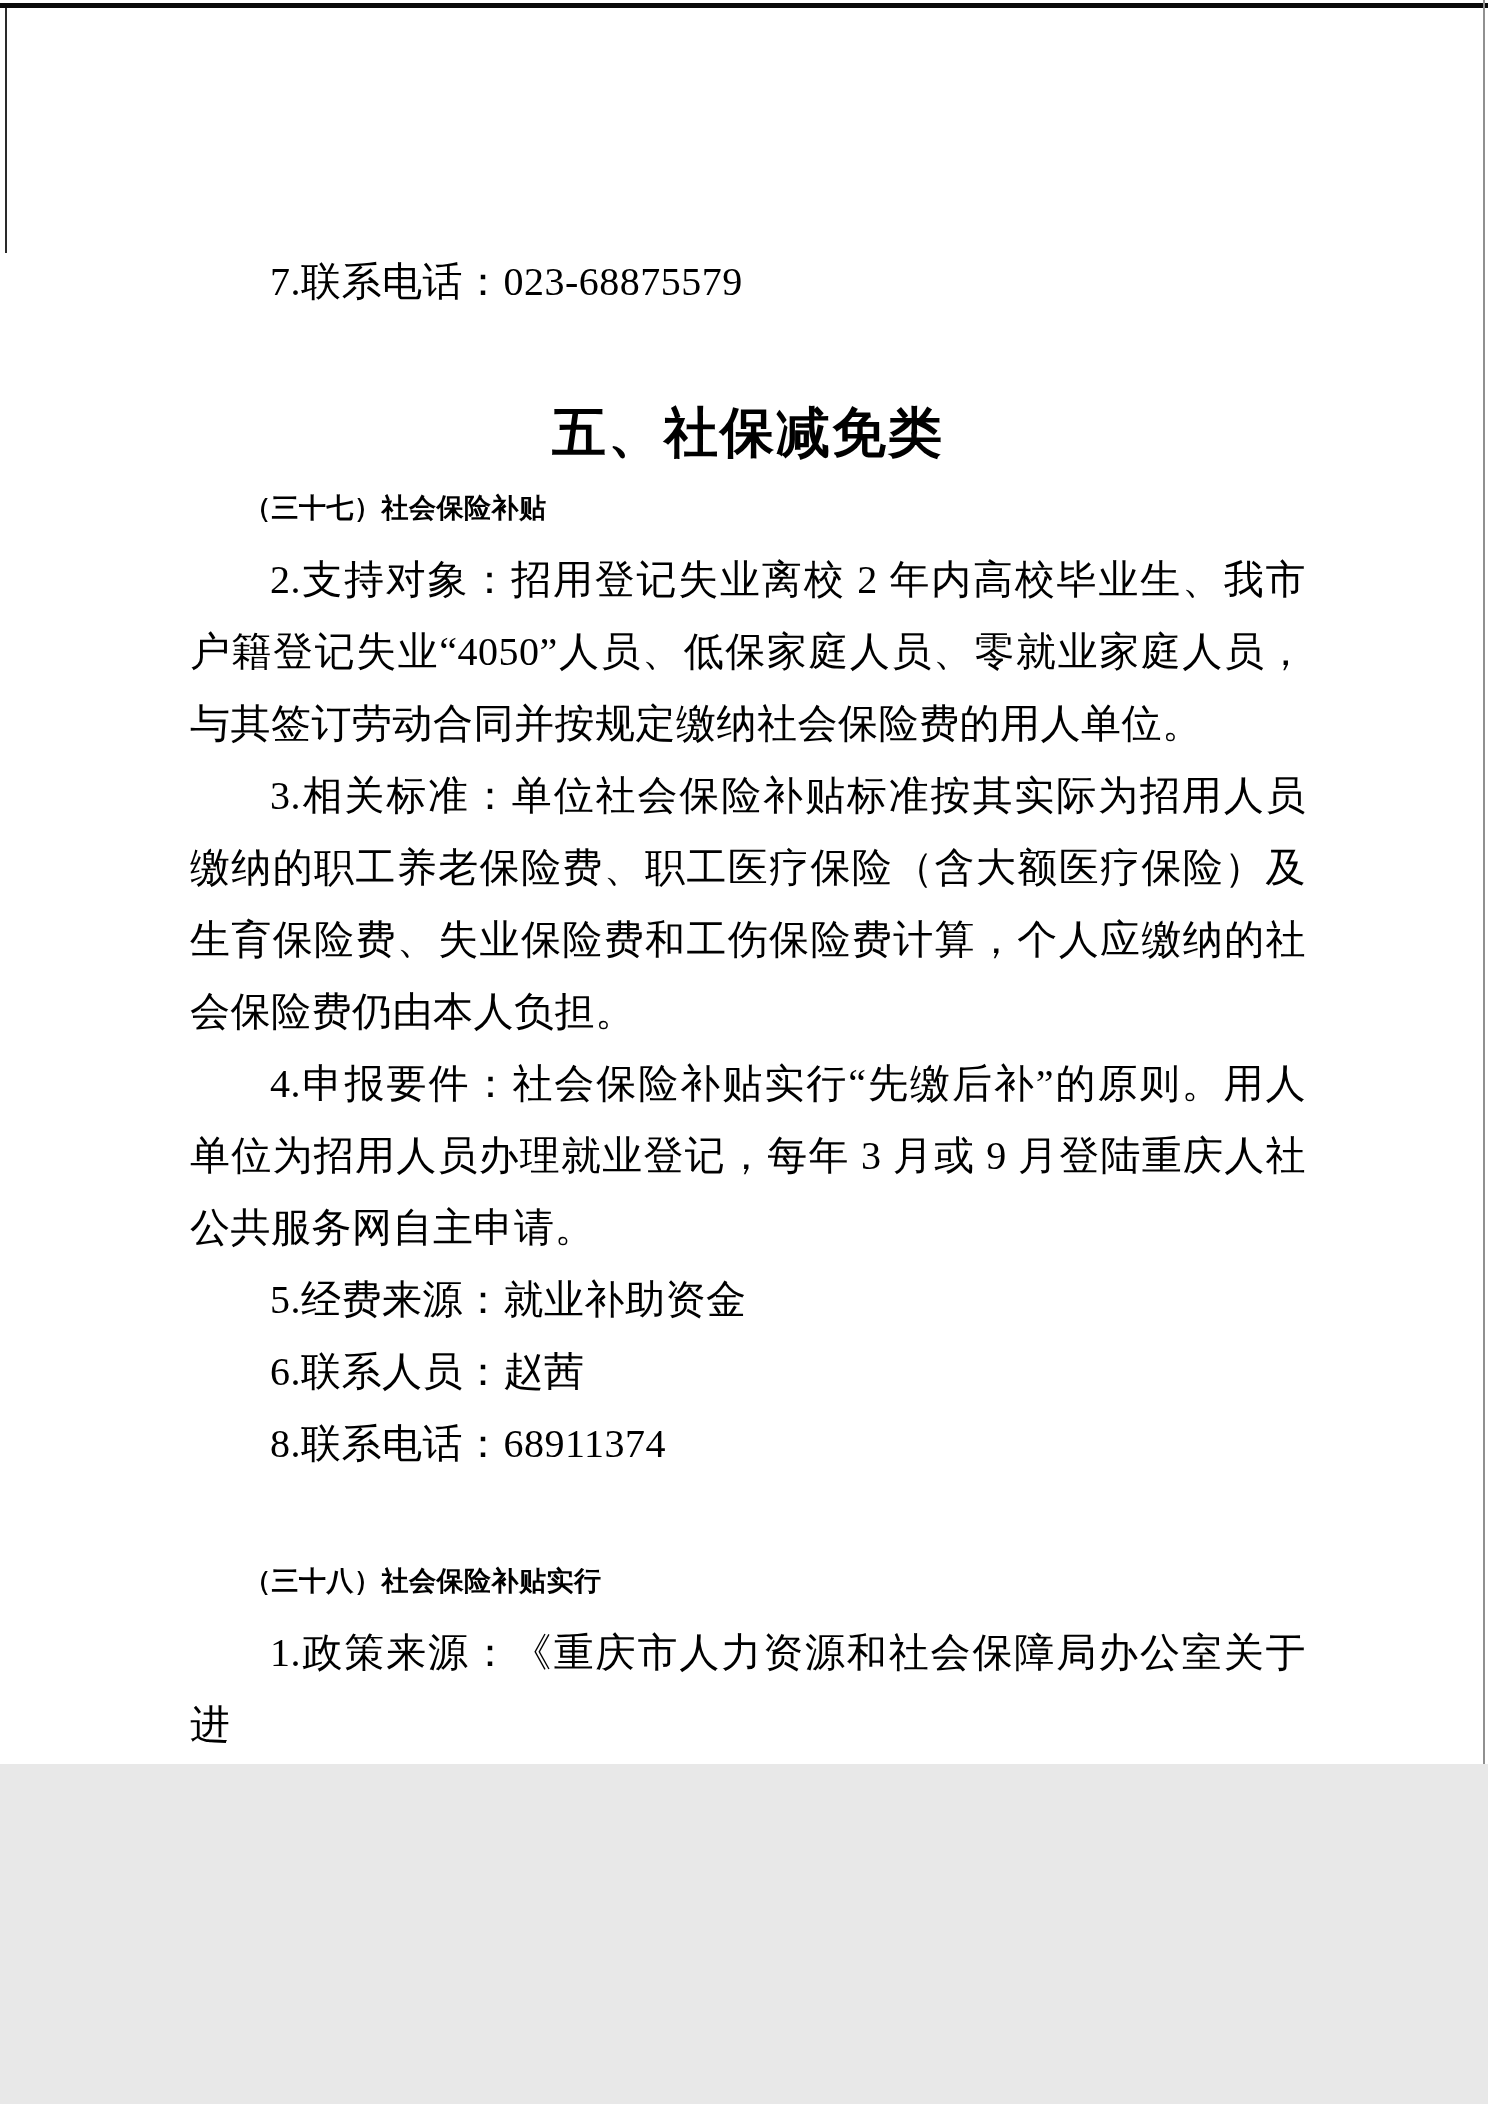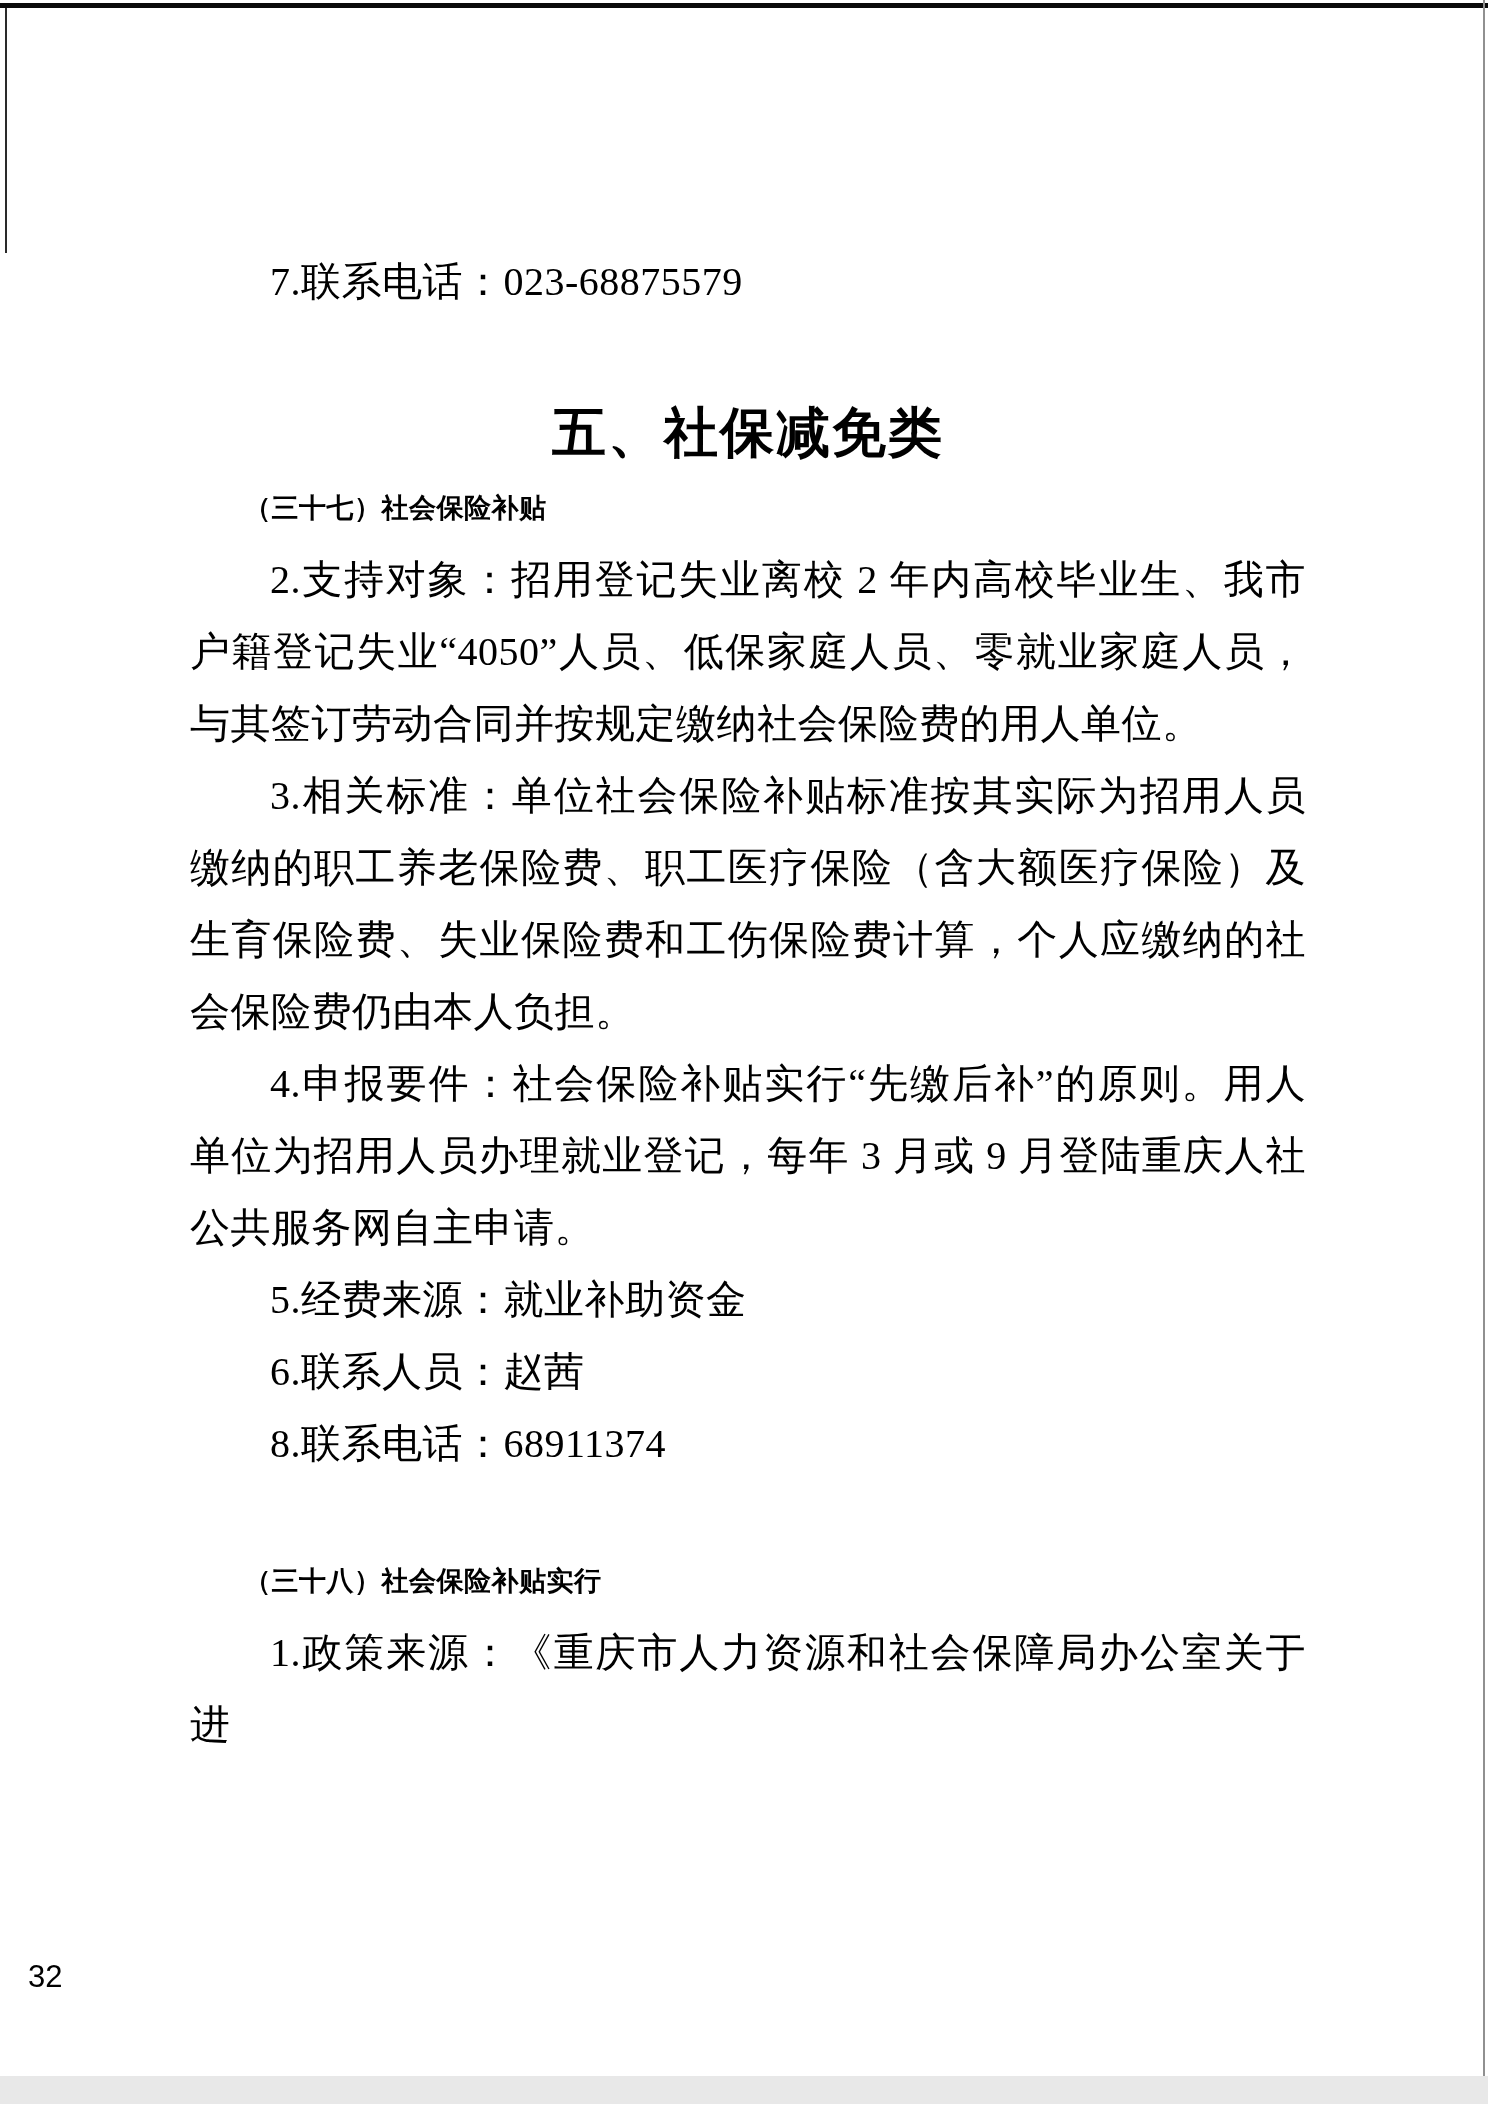--- a/index.html
+++ b/index.html
@@ -1,19 +1,19 @@
 <!DOCTYPE html>
 <html><head>
 <meta charset="utf-8">
 <style>
   html, body { margin: 0; padding: 0; background: #e8e8e8; }
   .page {
     position: relative;
     width: 1488px;
-    height: 2076px;
+    height: 1764px;
     margin: 0 auto;
     background: #ffffff;
     overflow: hidden;
     color: #000000;
     font-family: "Liberation Serif", "DejaVu Serif", serif;
   }
   
   .scan-top-bar {
     position: absolute; top: 3px; left: 0; width: 100%; height: 5px;
     background: #0a0a0a;

